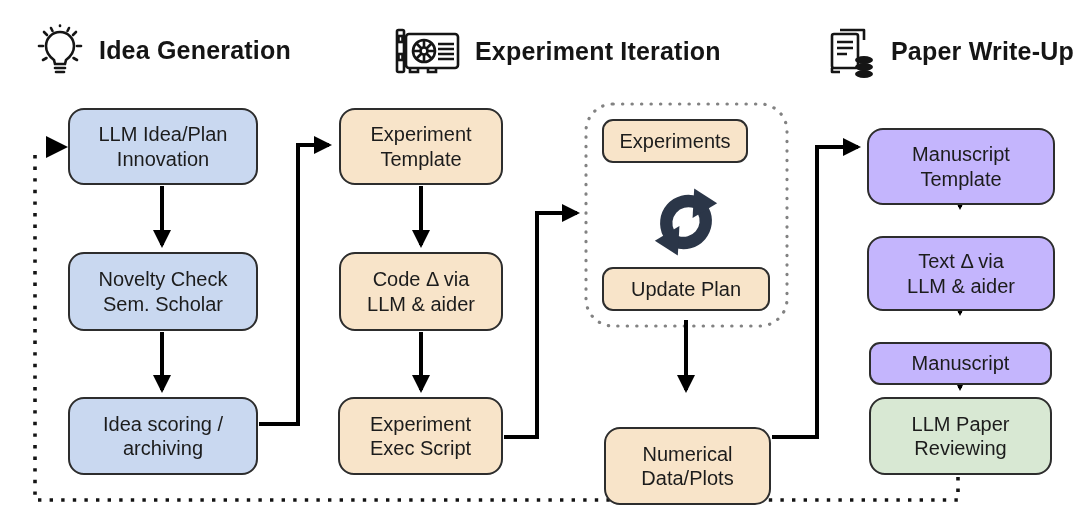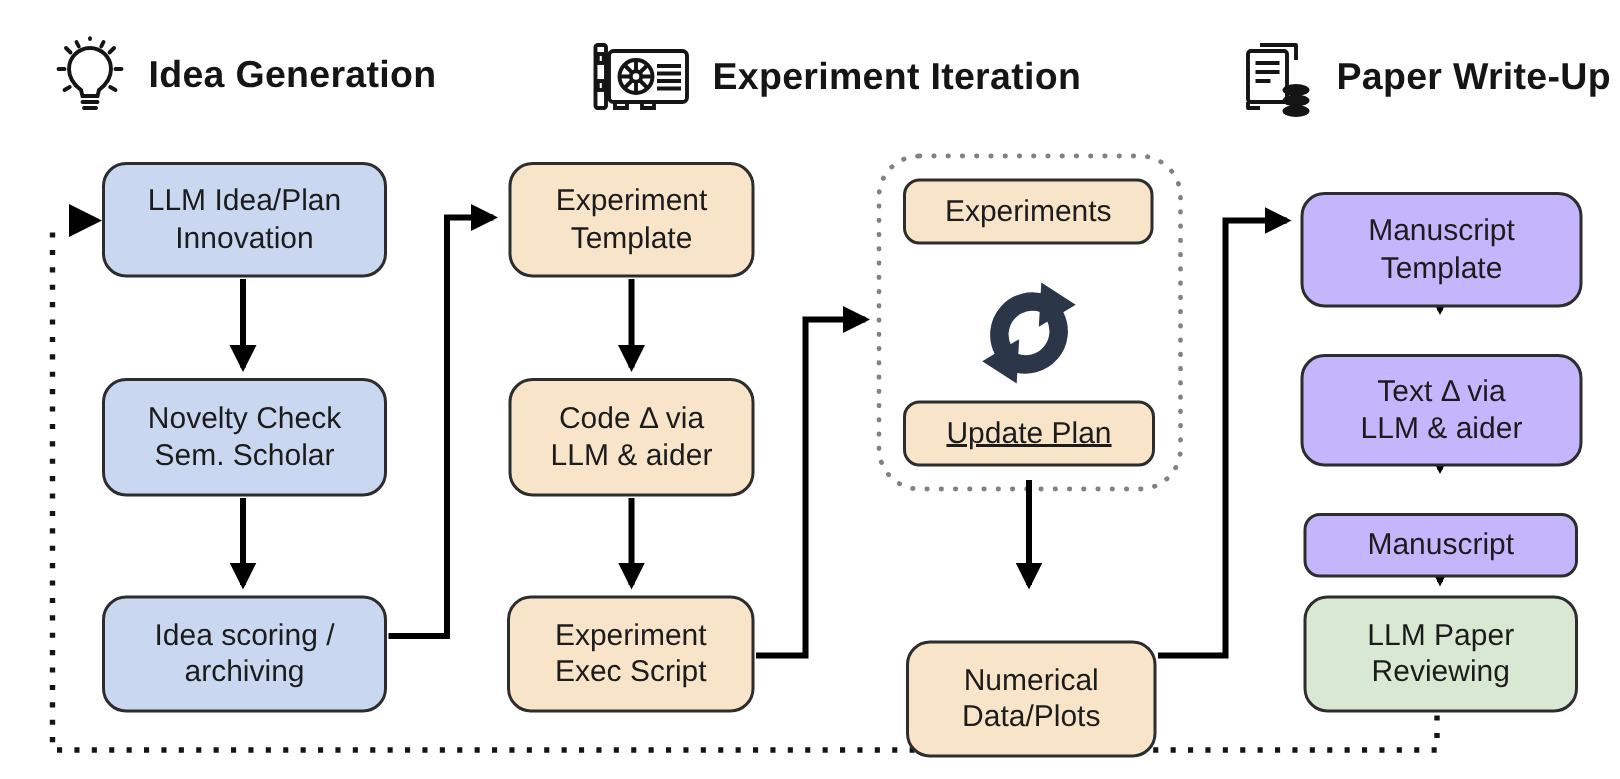--- a/index.html
+++ b/index.html
@@ -147,38 +147,38 @@
   </div>
   <div class="box tan" style="left:339px;top:252px;width:164px;height:79px;">
     <span>Code Δ via
 LLM &amp; aider</span>
   </div>
   <div class="box tan" style="left:338px;top:397px;width:165px;height:78px;">
     <span>Experiment
 Exec Script</span>
   </div>
 
-  <div class="box tan small" style="left:602px;top:119px;width:167px;height:44px;">
+  <div class="box tan small" style="left:602px;top:119px;width:146px;height:44px;">
     <span>Experiments</span>
   </div>
 
   <div class="loop-icon-wrap" style="left:645px;top:181px;">
     <svg width="82" height="82" viewBox="0 0 100 100">
       <g stroke="#2b3648" stroke-width="15" fill="none">
         <path d="M29 64 A27 27 0 0 1 62 26"></path>
         <path d="M71 36 A27 27 0 0 1 38 74"></path>
       </g>
       <g fill="#2b3648">
         <polygon points="60,9 88,27 58,45"></polygon>
         <polygon points="40,91 12,73 42,55"></polygon>
       </g>
     </svg>
   </div>
 
-  <div class="box tan small" style="left:602px;top:267px;width:168px;height:44px;text-decoration:underline;">
+  <div class="box tan small" style="left:602px;top:267px;width:168px;height:44px;">
     <span>Update Plan</span>
   </div>
 
   <div class="box tan" style="left:604px;top:397px;width:167px;height:78px;margin-top:30px;">
     <span>Numerical
 Data/Plots</span>
   </div>
 
   <div class="box gray" style="left:867px;top:108px;width:188px;height:77px;">
     <span>Manuscript

